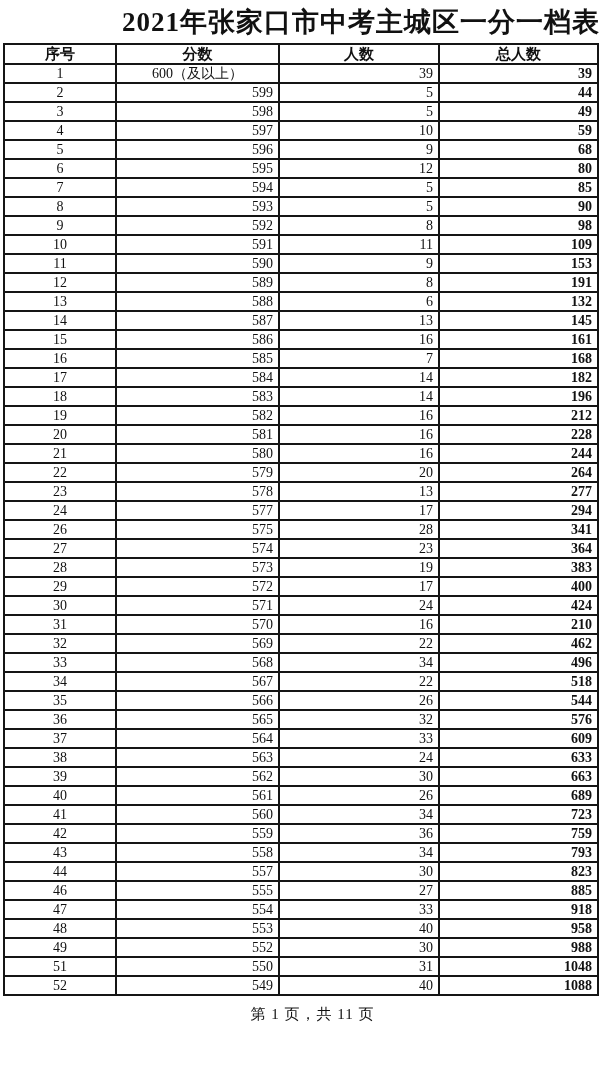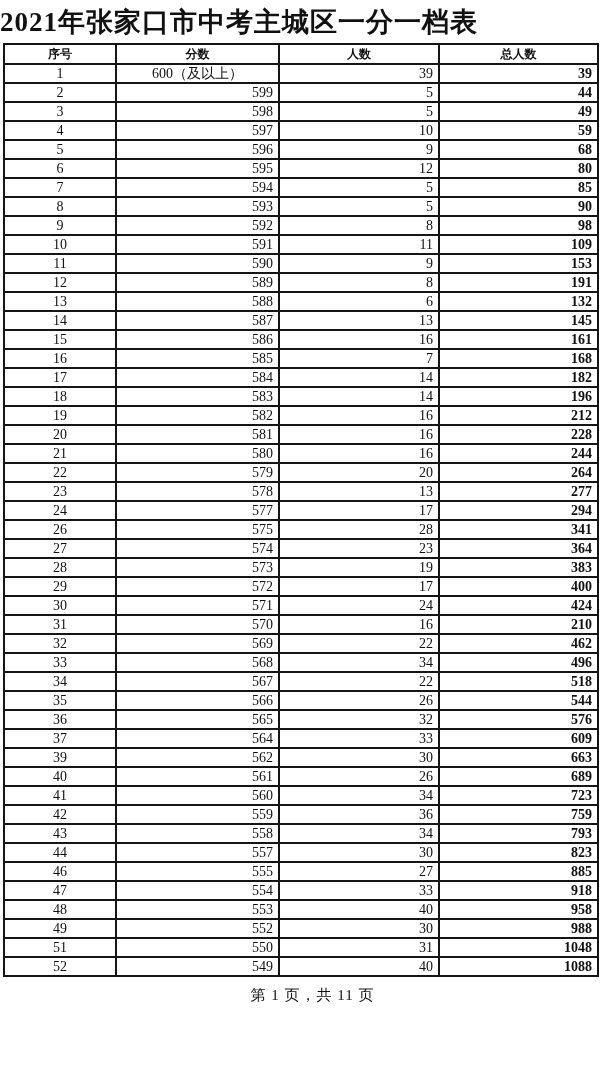--- a/index.html
+++ b/index.html
@@ -10,21 +10,21 @@
   body {
     width: 600px;
     height: 1080px;
     overflow: hidden;
     font-family: "Liberation Serif", "DejaVu Serif", serif;
     color: #111111;
     position: relative;
   }
   .page-title {
     margin: 4px 0 3px 0;
-    text-align: left;
+    text-align: right;
     font-size: 27px;
     font-weight: bold;
     letter-spacing: 1px;
     white-space: nowrap;
   }
   table.score-table {
     border-collapse: collapse;
     table-layout: fixed;
     width: 594px;
     margin-left: 3px;
@@ -36,21 +36,21 @@
   .score-table th, .score-table td {
     border: 2px solid #151515;
     height: 16.9px;
     padding: 0 5px;
     font-size: 14px;
     line-height: 17px;
     overflow: hidden;
     white-space: nowrap;
   }
   .score-table th {
-    font-size: 12px;
+    font-size: 15px;
     font-weight: bold;
     text-align: center;
     height: 18px;
   }
   .score-table td.center { text-align: center; }
   .score-table td.right  { text-align: right; }
   .score-table td:last-child { font-weight: bold; }
   .page-footer {
     margin-top: 9px;
     text-align: center;
@@ -291,20 +291,26 @@
           <td class="right">32</td>
           <td class="right">576</td>
         </tr>
         <tr>
           <td class="center">37</td>
           <td class="right">564</td>
           <td class="right">33</td>
           <td class="right">609</td>
         </tr>
         <tr>
+          <td class="center">38</td>
+          <td class="right">563</td>
+          <td class="right">24</td>
+          <td class="right">633</td>
+        </tr>
+        <tr>
           <td class="center">39</td>
           <td class="right">562</td>
           <td class="right">30</td>
           <td class="right">663</td>
         </tr>
         <tr>
           <td class="center">40</td>
           <td class="right">561</td>
           <td class="right">26</td>
           <td class="right">689</td>

